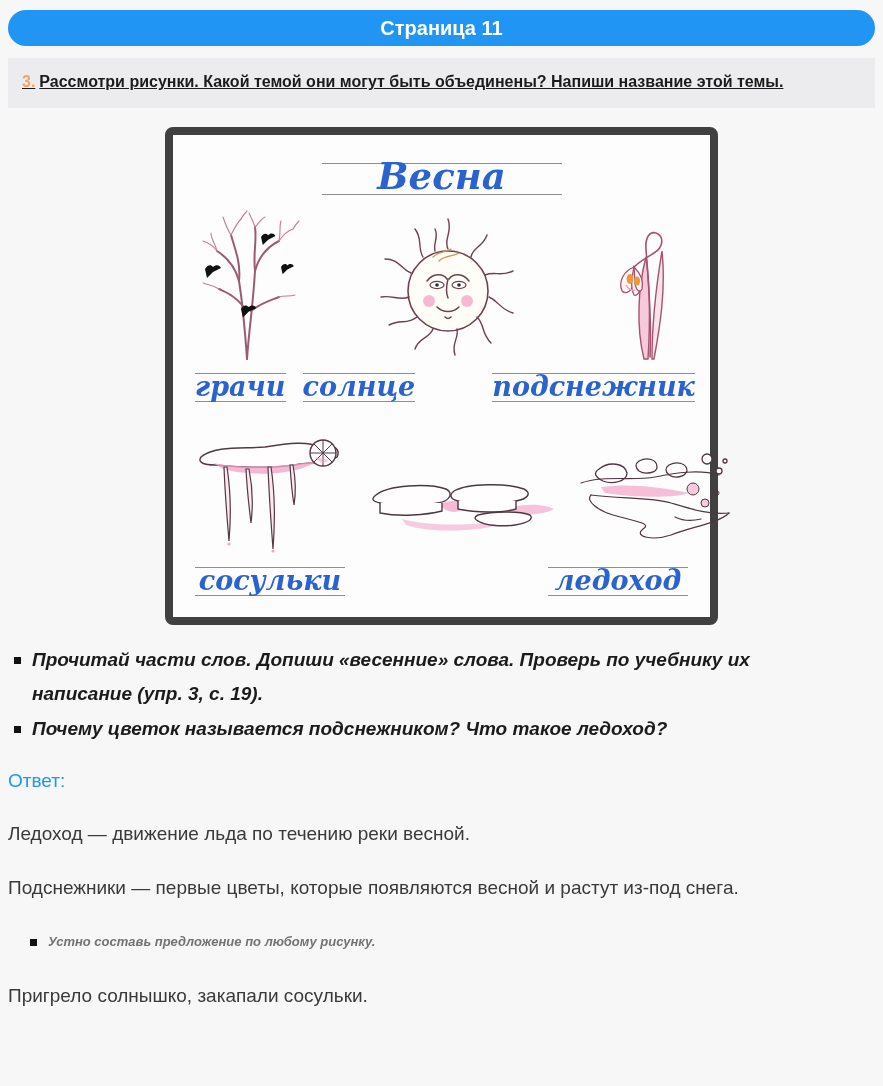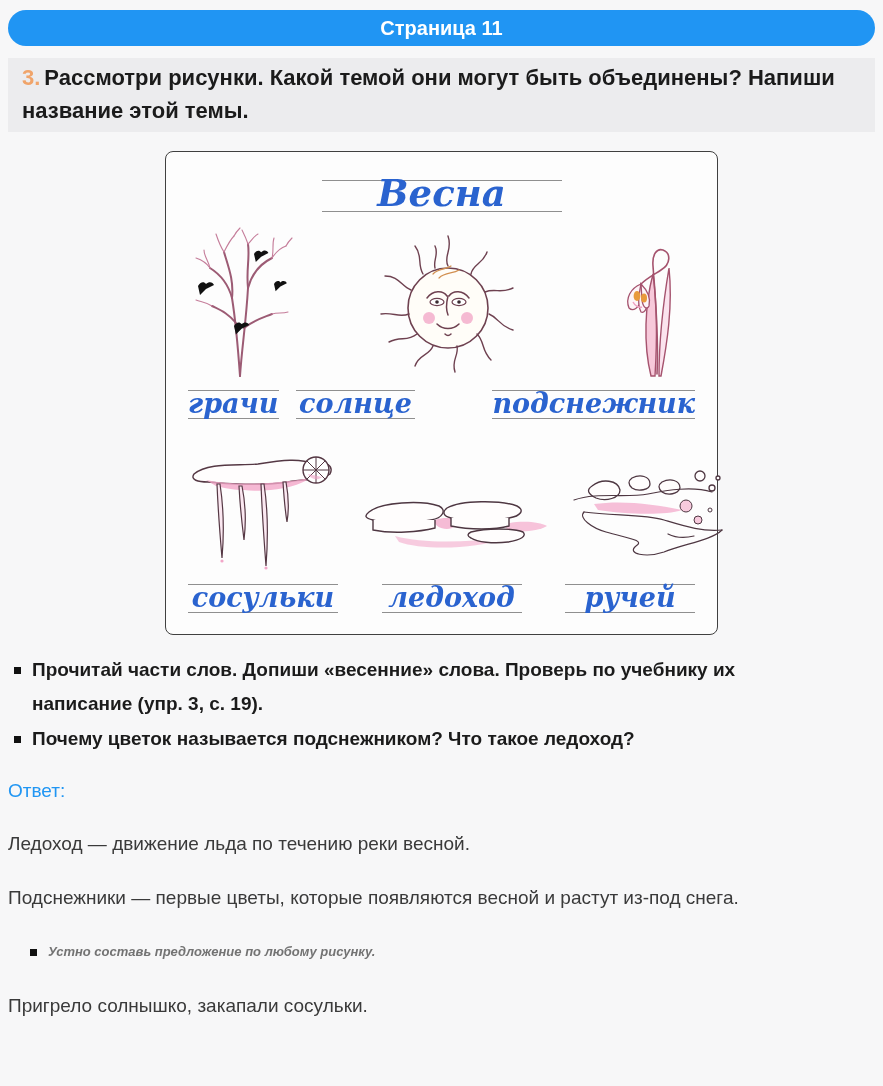--- a/index.html
+++ b/index.html
@@ -9,48 +9,48 @@
     padding-bottom:26px;overflow:hidden;
   }
   
   .hdr{
     margin:10px 8px 0 8px;height:36px;background:#2095f3;color:#fff;
     font-size:20px;font-weight:bold;text-align:center;line-height:36px;border-radius:18px;
   }
   
   .task{
     margin:12px 8px 0 8px;background:#ececee;padding:3px 14px 5px 14px;
-    font-size:22px;font-weight:bold;color:#1b1b1b;line-height:33px;
+    font-size:16px;font-weight:bold;color:#1b1b1b;line-height:42px;text-decoration:underline;
   }
   .task .num{color:#f0a46a;margin-right:4px;}
   
   .frame{
     width:553px;margin:19px auto 0 auto;background:#fdfdfd;
-    border:1px solid #404040;border-radius:8px;box-sizing:border-box;
+    border:8px solid #404040;border-radius:8px;box-sizing:border-box;
     padding:14px 10px 12px 10px;
   }
   .hw{
     font-family:"DejaVu Serif",serif;font-style:italic;font-weight:bold;
     color:#2a63cf;
   }
   .title-rule{
     position:relative;width:240px;margin:4px auto 10px auto;height:48px;text-align:center;
   }
   .word-rule{position:relative;text-align:center;height:46px;}
   .rule-line{position:absolute;left:0;right:0;height:1px;background:#8f8f8f;}
   .rl-top{top:8px;} .rl-bot{bottom:9px;}
   .title-rule .rl-top{top:10px;} .title-rule .rl-bot{bottom:6px;}
   .title-rule .hw{position:relative;font-size:37px;line-height:46px;z-index:1;}
   .word-rule .hw{position:relative;font-size:27px;line-height:44px;z-index:1;white-space:nowrap;}
   .fig-row{display:flex;justify-content:space-between;align-items:flex-end;padding:0 12px;gap:17px;}
   .fig-row.words{align-items:center;margin-top:2px;}
   .pic{display:block;}
   .gap-big{height:16px;} .gap-small{height:6px;}
   
-  .q-list{list-style:none;margin:18px 0 16px 14px;padding:0;max-width:812px;}
+  .q-list{list-style:none;margin:18px 0 16px 14px;padding:0;max-width:812px;font-style:italic;}
   .q-list li{
     position:relative;padding-left:18px;font-size:19px;font-weight:bold;
     color:#1b1b1b;line-height:34px;margin-bottom:1px;
   }
   .sq{
     position:absolute;left:0;top:14px;width:7px;height:7px;background:#111;
     display:inline-block;
   }
   .answer-label{margin:24px 0 0 8px;font-size:19px;color:#2196f3;}
   .para{margin:30px 8px 0 8px;font-size:19px;color:#3a3a3a;line-height:24px;}
@@ -250,25 +250,20 @@
       <div class="word-rule" style="width:150px">
         <div class="rule-line rl-top"></div>
         <span class="hw">сосульки</span>
         <div class="rule-line rl-bot"></div>
       </div>
       <div class="word-rule" style="width:140px">
         <div class="rule-line rl-top"></div>
         <span class="hw">ледоход</span>
         <div class="rule-line rl-bot"></div>
       </div>
-      <div class="word-rule" style="width:130px">
-        <div class="rule-line rl-top"></div>
-        <span class="hw">ручей</span>
-        <div class="rule-line rl-bot"></div>
-      </div>
     </div>
   </div>
 
   <ul class="q-list">
     <li>
       <span class="sq"></span>
       <span>Прочитай части слов. Допиши «весенние» слова. Проверь по учебнику их написание (упр. 3, с. 19).</span>
     </li>
     <li>
       <span class="sq"></span>

